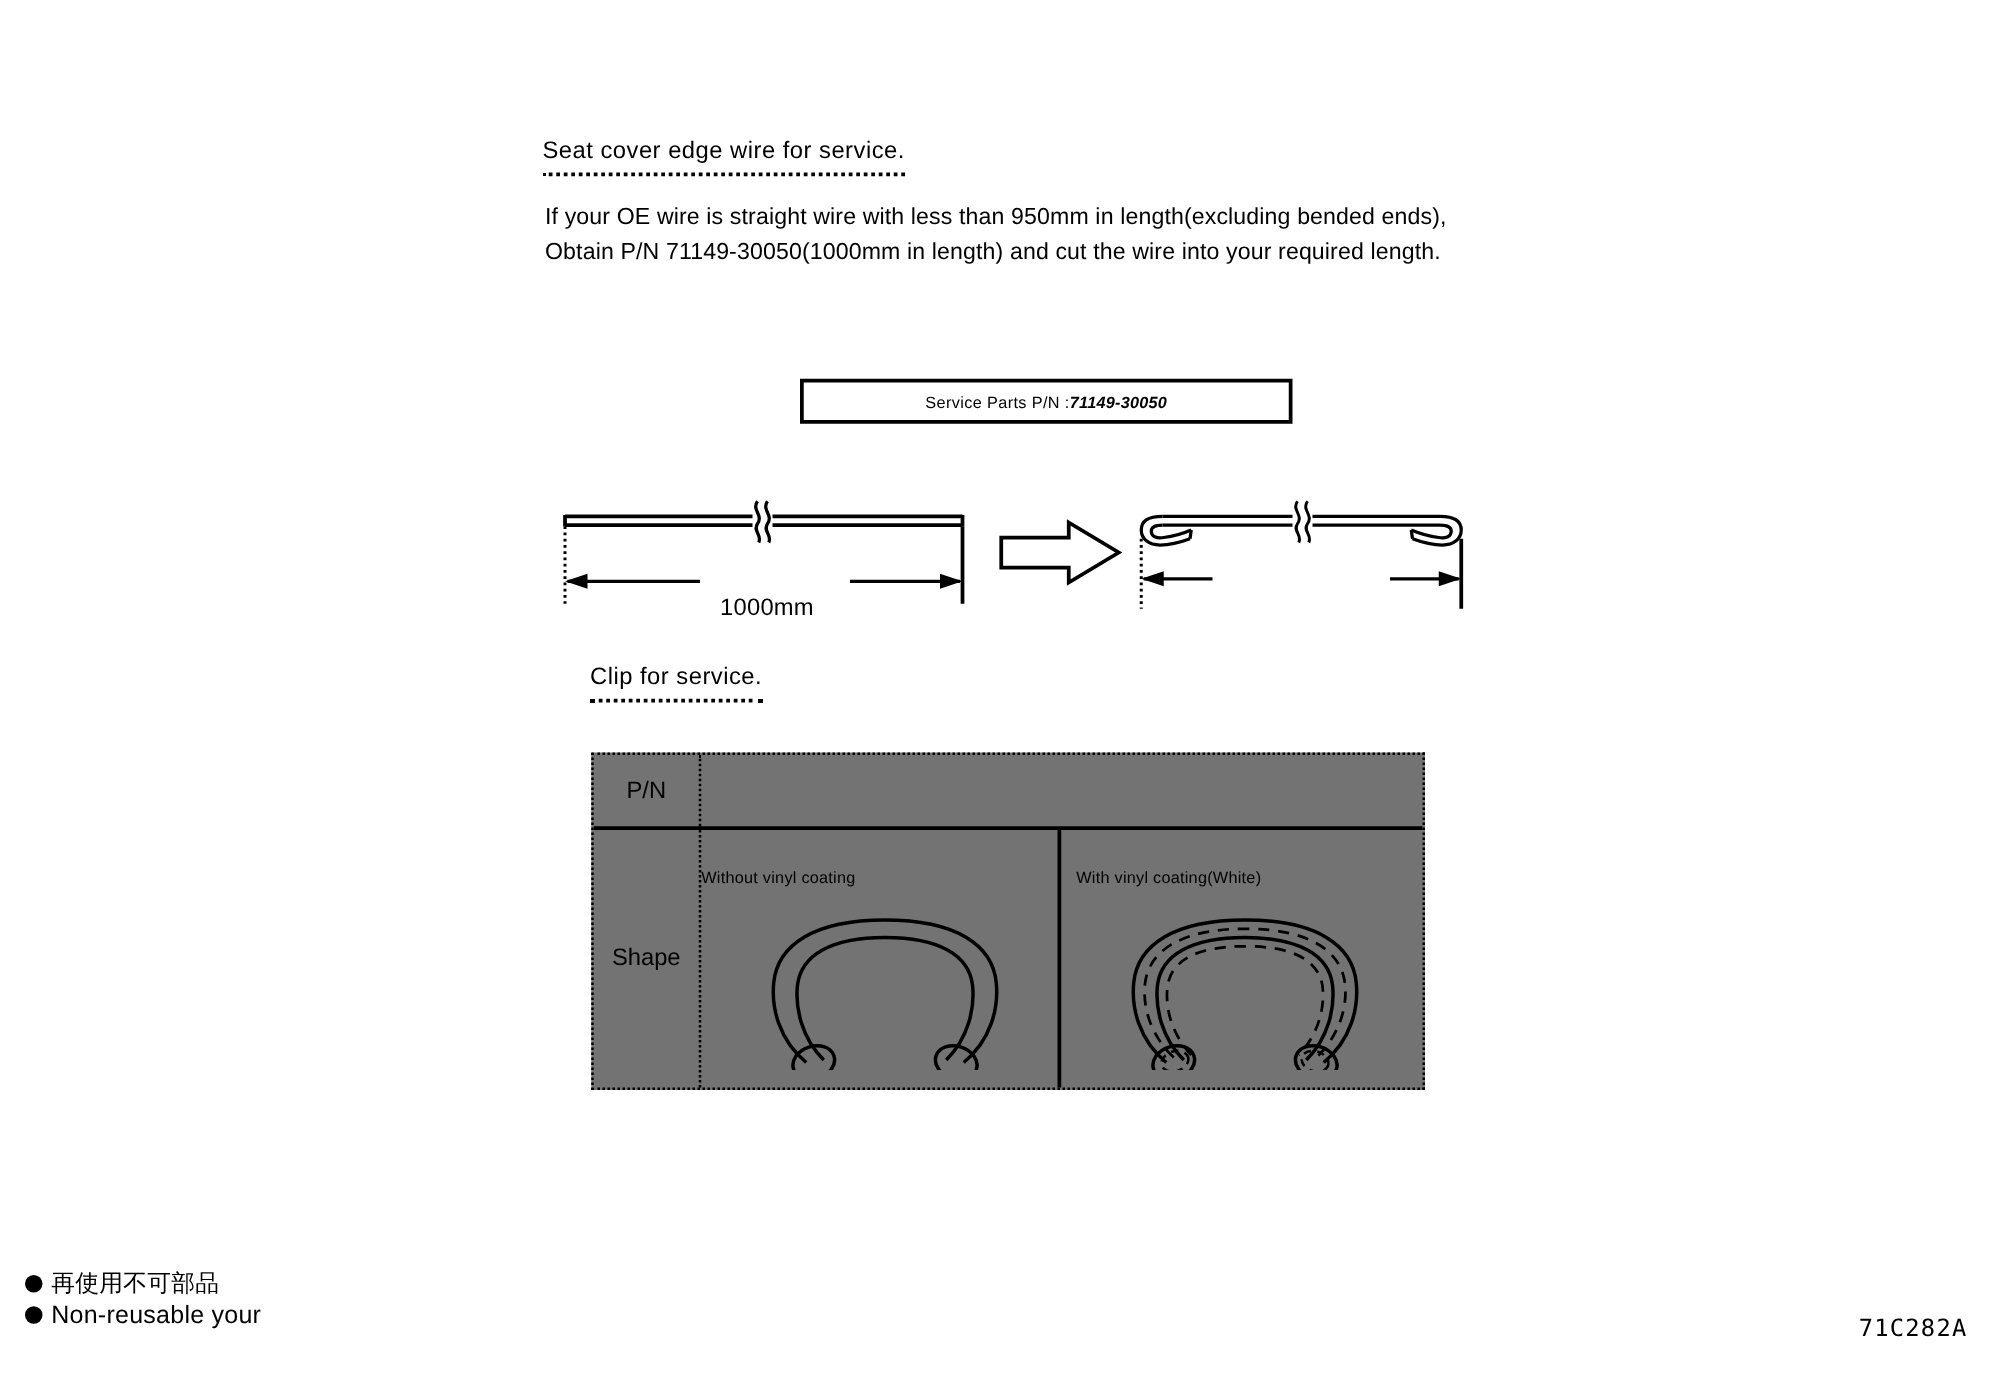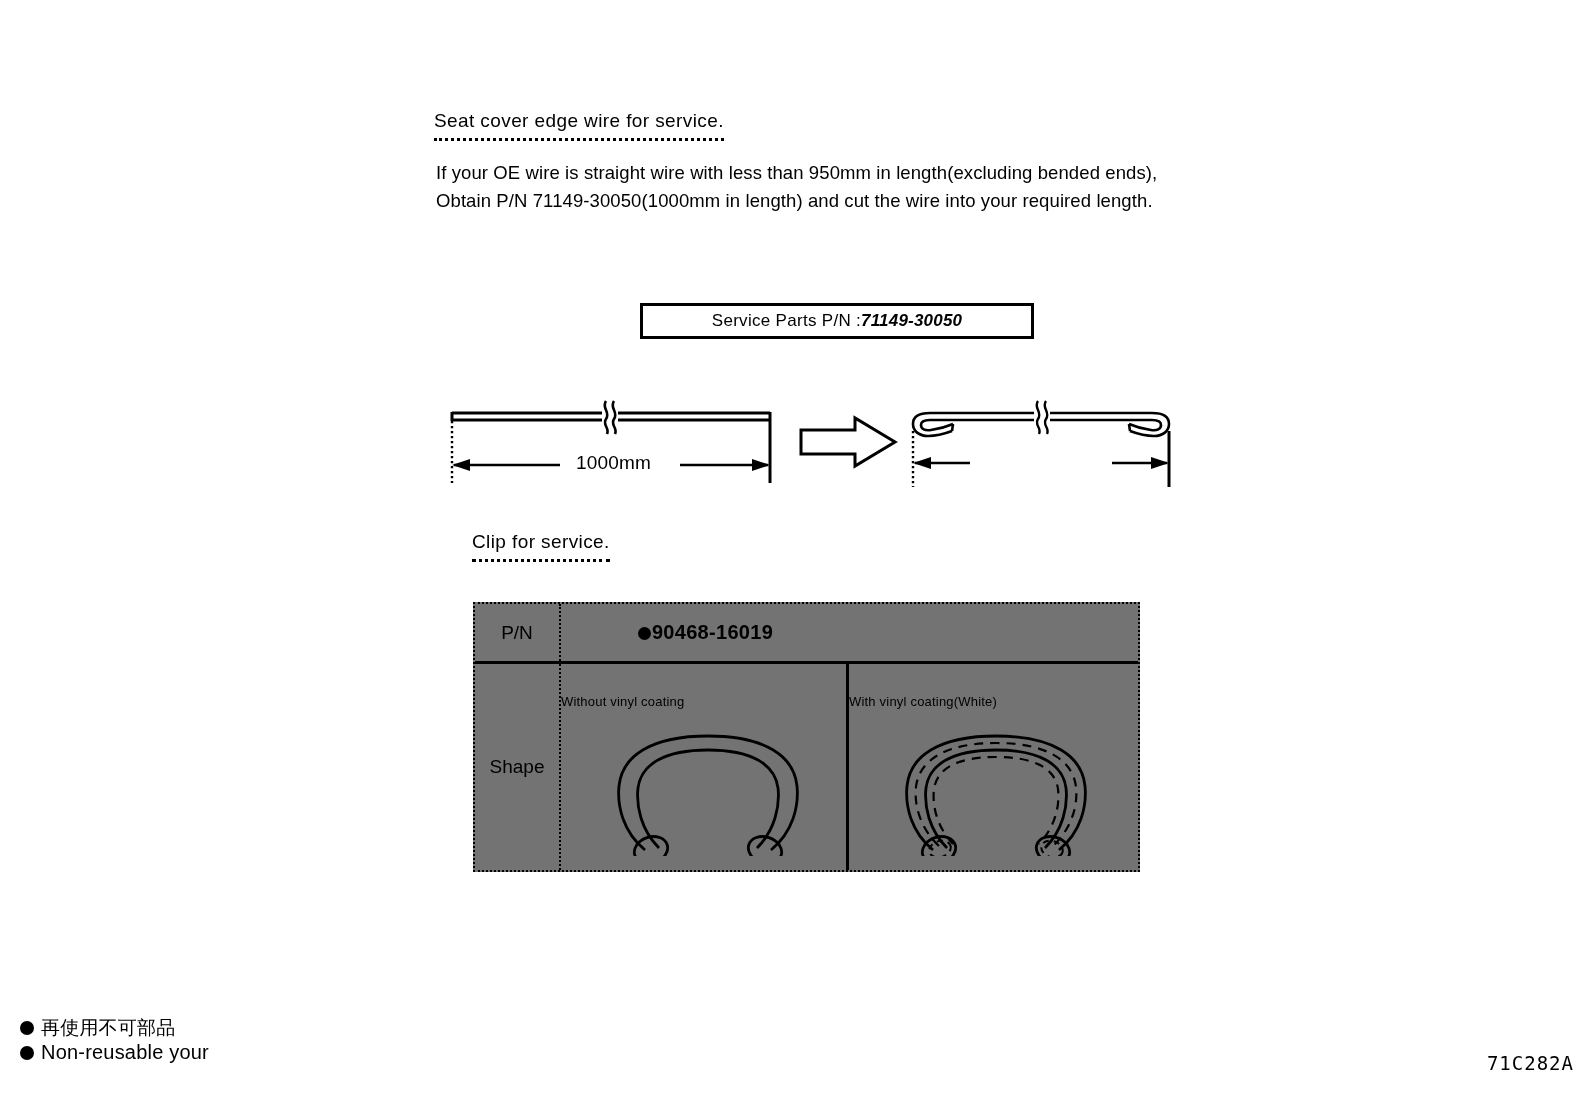--- a/index.html
+++ b/index.html
@@ -37,33 +37,34 @@
     letter-spacing: 0.1px;
   }
 
   
   .pn-box {
     border: 3px solid #000;
     box-sizing: border-box;
     display: flex;
     align-items: center;
     justify-content: center;
-    font-size: 17px;
+    font-size: 13px;
     letter-spacing: 0.3px;
   }
   .pn-box .pn-value {
     font-weight: bold;
     letter-spacing: 0.2px;
     font-style: italic;
   }
 
   .dim-label {
     font-size: 19px;
     white-space: nowrap;
     letter-spacing: 0.2px;
+    margin-top: 24px;
   }
   .dim-label-2 {
     font-size: 19px;
     white-space: nowrap;
     text-align: center;
     line-height: 27px;
     letter-spacing: 0.2px;
   }
   
   .tbl-wrap {
@@ -219,23 +220,20 @@
 </div>
 
 <div class="abs" style="left:456px; top:531px;margin-left:16px;">
   <span class="section-heading">Clip for service.</span>
 </div>
 
 <div class="abs tbl-wrap" style="left:473px; top:602px; width:667px; height:270px;">
 
   <div class="row-head" style="height:60px; border-top:none;">
     <div class="cell-label" style="width:86px;">P/N</div>
-    <div class="cell-data" style="width:289px;">
-      <span class="pn-cell-text"><span class="bullet"></span><span>90468-16019</span></span>
-    </div>
   </div>
 
   <div class="row-body" style="height:206px;">
     <div class="cell-label" style="width:86px;">Shape</div>
 
     <div class="cell-data cell-div-solid" style="width:288px; position:relative;">
       <div class="shape-caption abs" style="top:30px; left:0; width:100%;">Without vinyl coating</div>
       <svg class="abs" style="top:64px; left:52px;" width="190" height="128" viewBox="0 0 190 128">
 
         <path d="M32 122
@@ -250,21 +248,21 @@
                  C138 22, 162 36, 165 60
                  C167 78, 162 102, 144 120" stroke="#000" stroke-width="2.8" fill="none"></path>
 
         <ellipse cx="38" cy="122" rx="17" ry="13" transform="rotate(-18 38 122)" stroke="#000" stroke-width="2.8" fill="none"></ellipse>
 
         <ellipse cx="152" cy="122" rx="17" ry="13" transform="rotate(18 152 122)" stroke="#000" stroke-width="2.8" fill="none"></ellipse>
       </svg>
     </div>
 
     <div class="cell-data" style="width:289px; position:relative;">
-      <div class="shape-caption abs" style="top:30px; left:0; width:100%;">With vinyl coating(White)</div>
+      <div class="shape-caption abs" style="top:30px; left:12px; width:100%;">With vinyl coating(White)</div>
       <svg class="abs" style="top:64px; left:52px;" width="190" height="128" viewBox="0 0 190 128">
 
         <path d="M32 122
                  C10 104, 4 78, 6 58
                  C9 28, 38 8, 95 8
                  C152 8, 181 28, 184 58
                  C186 78, 180 104, 158 122" stroke="#000" stroke-width="2.8" fill="none"></path>
         <path d="M46 120
                  C28 102, 23 78, 25 60
                  C28 36, 52 22, 95 22

